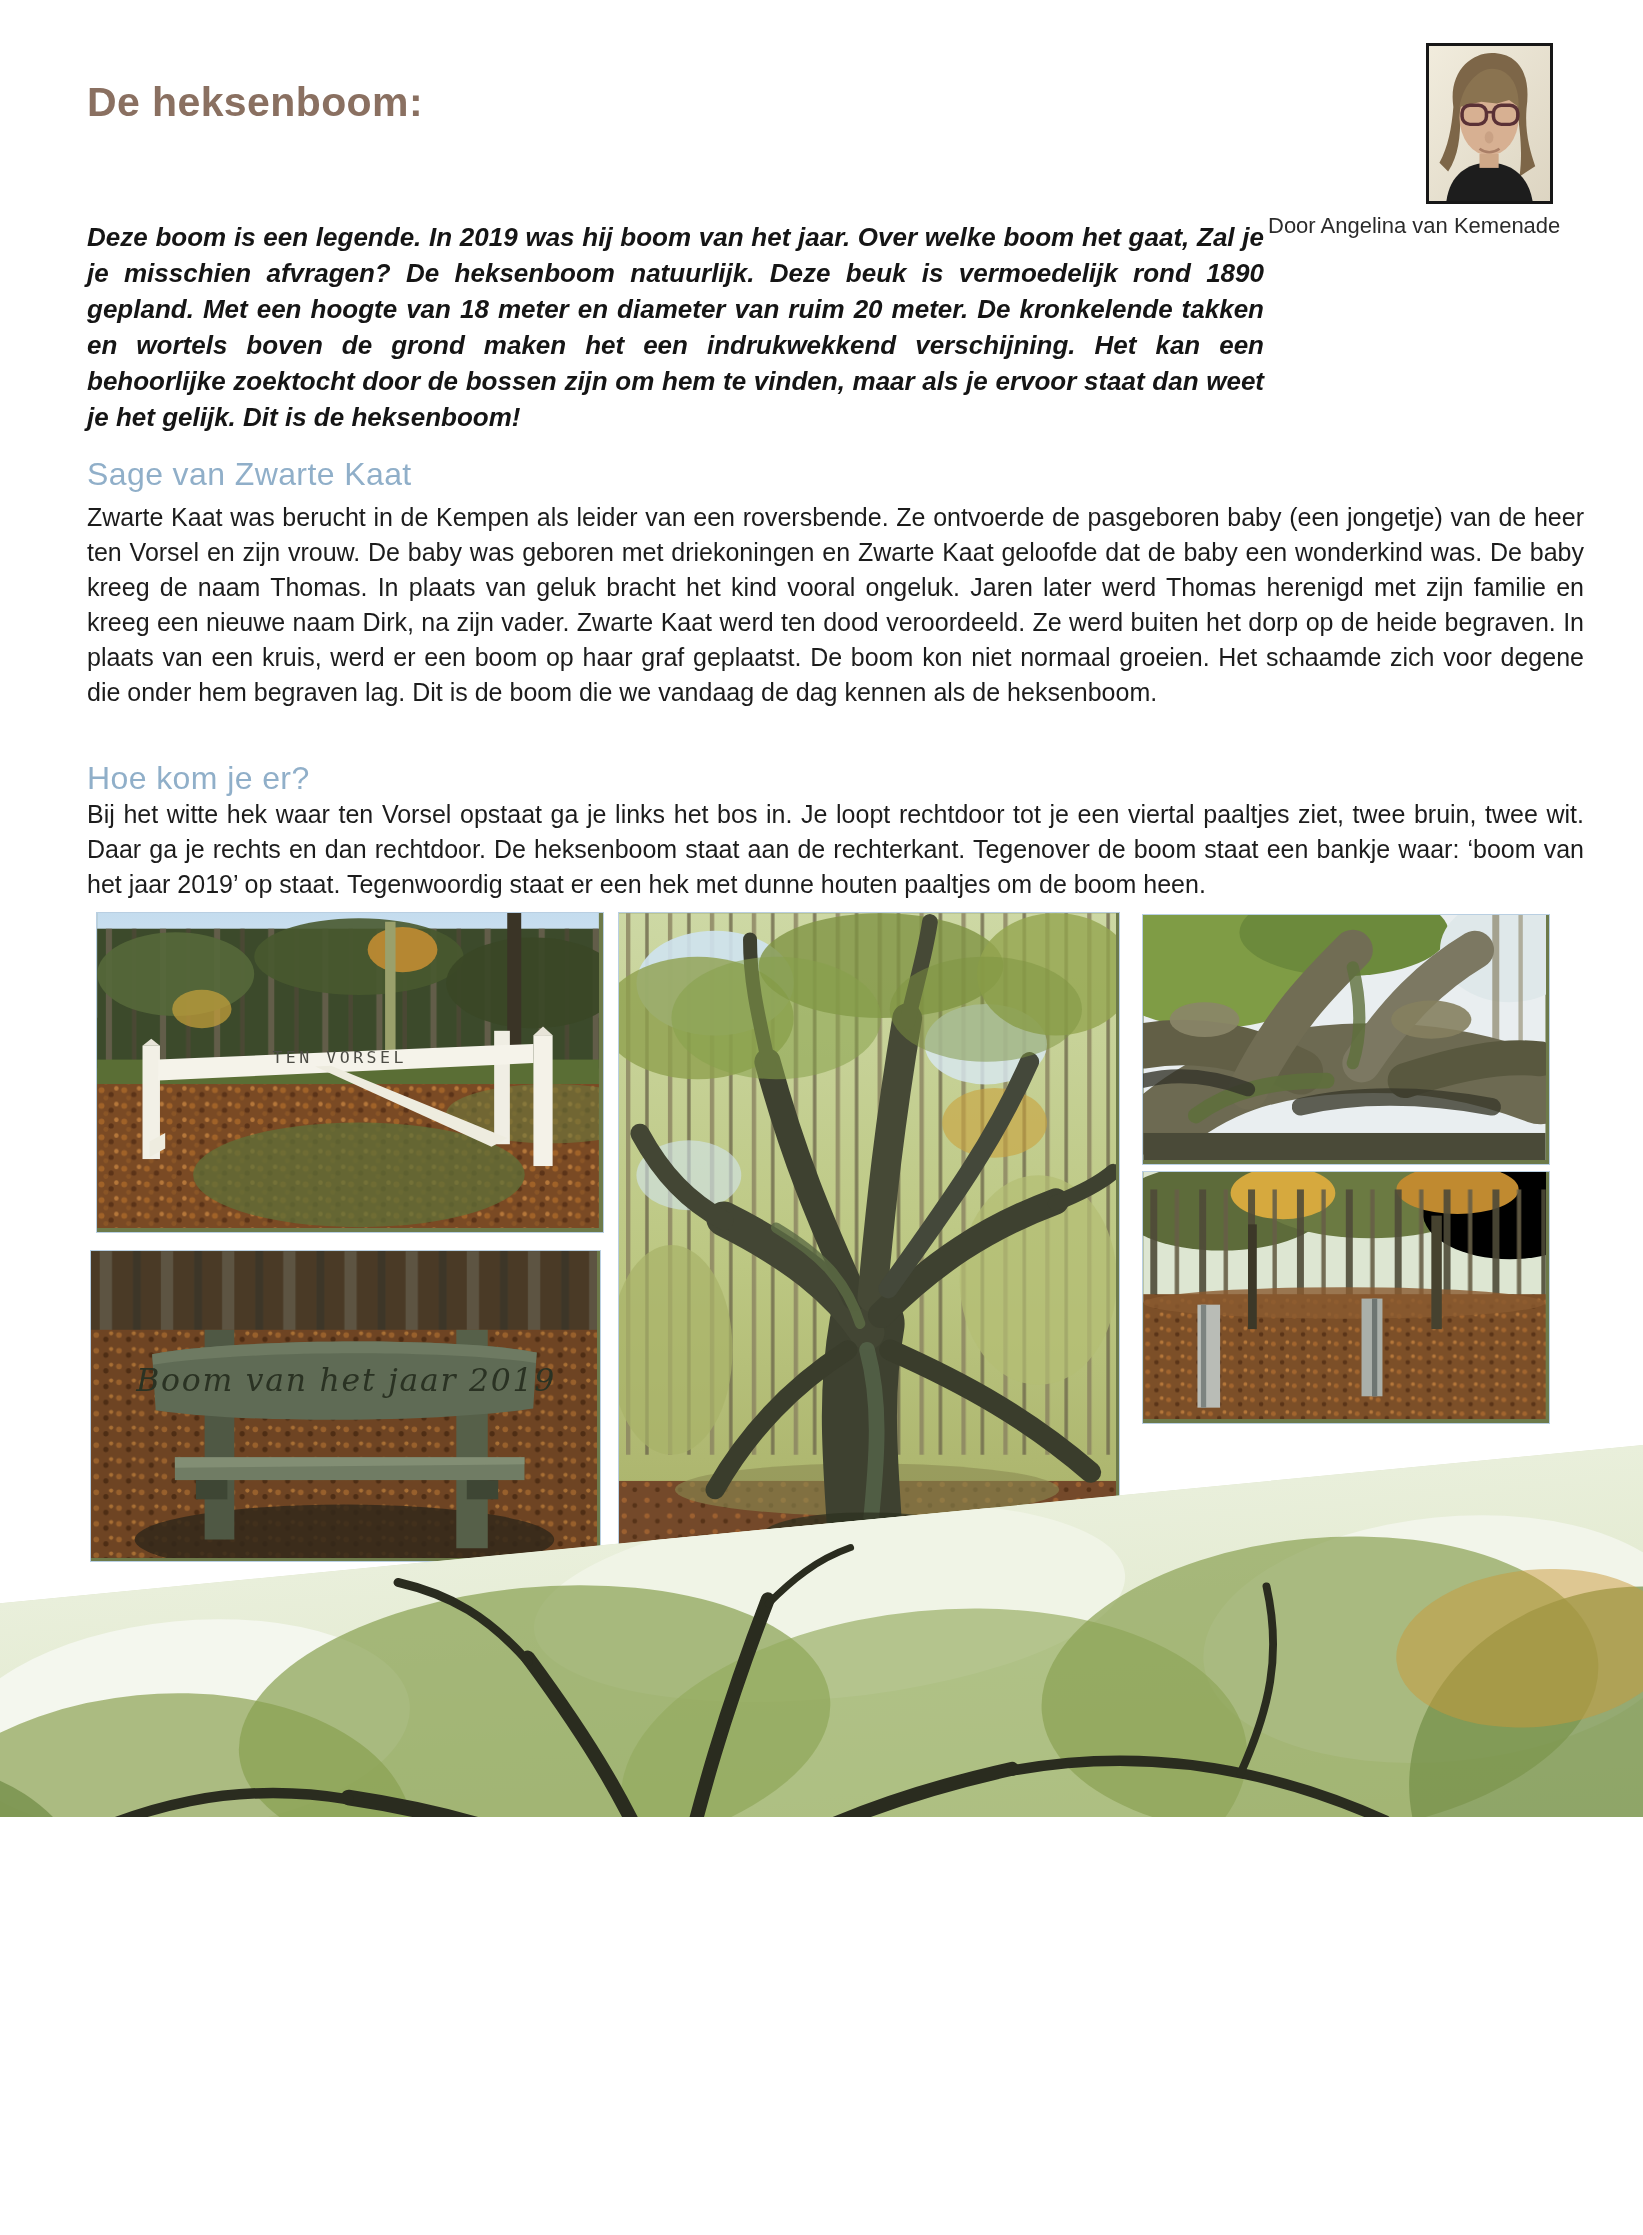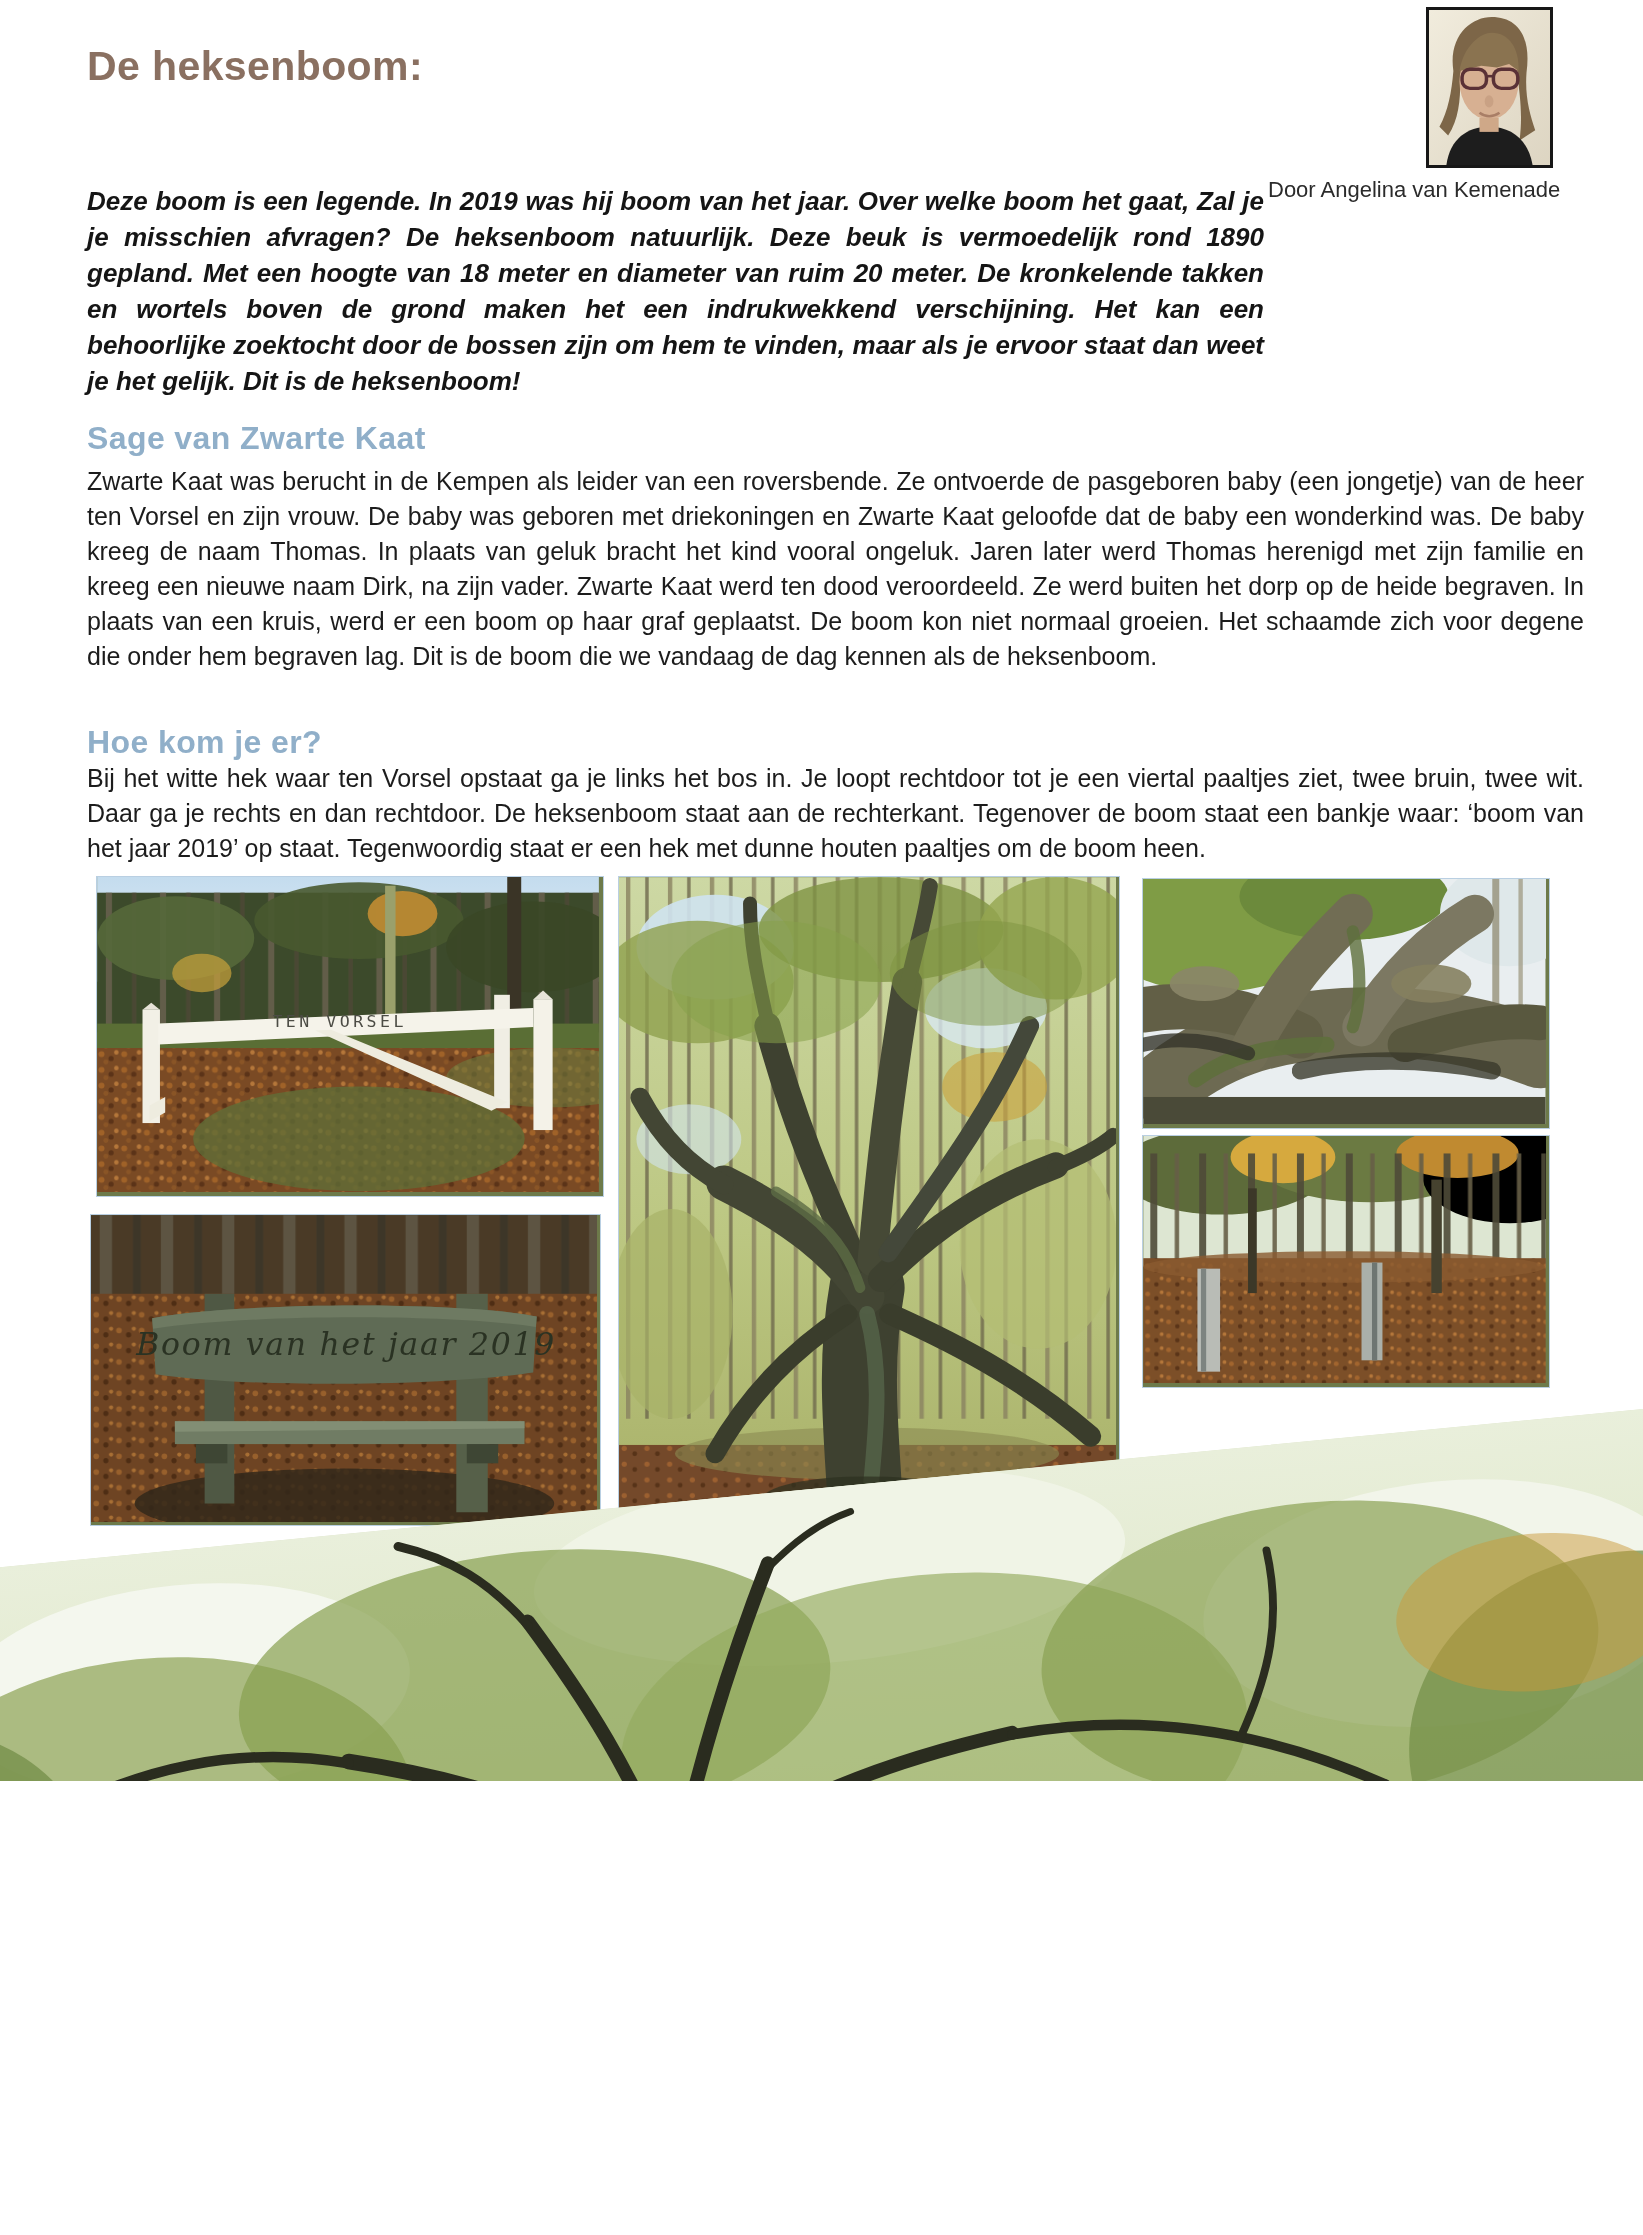--- a/index.html
+++ b/index.html
@@ -1,29 +1,29 @@
 <!DOCTYPE html>
 <html style="font-size:14px"><head>
 <meta charset="utf-8">
 <style>
   html,body{margin:0;padding:0;background:#ffffff;}
   .page{
     position:relative;width:1644px;height:1781px;background:#ffffff;
-    overflow:hidden;font-family:"Liberation Sans",sans-serif;color:#1c1c1c;
+    overflow:hidden;font-family:"Liberation Sans",sans-serif;color:#1c1c1c;margin-top:36px;
   }
   .title{position:absolute;left:87px;top:12.2px;width:1310px;
     font-size:41px;line-height:52px;font-weight:700;color:#8a7061;letter-spacing:0.4px;}
   .author-fig{position:absolute;left:1426px;top:7px;width:121px;}
   .author-photo{display:block;width:121px;height:155px;border:3.5px solid #171717;background:#ece6d6;}
   .author-caption{position:absolute;left:1268px;top:177px;width:297px;
     font-size:22px;color:#2b2b2b;}
   .intro{position:absolute;left:87px;top:157px;width:1177px;
     font-size:26px;line-height:36px;font-weight:700;font-style:italic;
     text-align:justify;color:#151515;}
-  .sec-head{position:absolute;left:87px;font-size:32px;font-weight:700;color:#90afc9;letter-spacing:0.4px;text-align:right;}
+  .sec-head{position:absolute;left:87px;font-size:32px;font-weight:400;color:#90afc9;letter-spacing:0.4px;text-align:right;}
   .sec-head.sage{top:393px;}
   .sec-head.route{top:697px;}
   .body-par{position:absolute;left:87px;width:1497px;font-size:25px;line-height:35px;
     text-align:justify;color:#1c1c1c;}
   .body-par.sage{top:439px;}
   .body-par.route{top:736px;}
   figure{margin:0;padding:0;}
   .photo{position:absolute;border:1.7px solid #b9cfe2;background:#6d7a4a;overflow:hidden;}
   .photo svg{display:block;}
   .ph-gate{left:96px;top:876px;width:506px;height:319px;}

